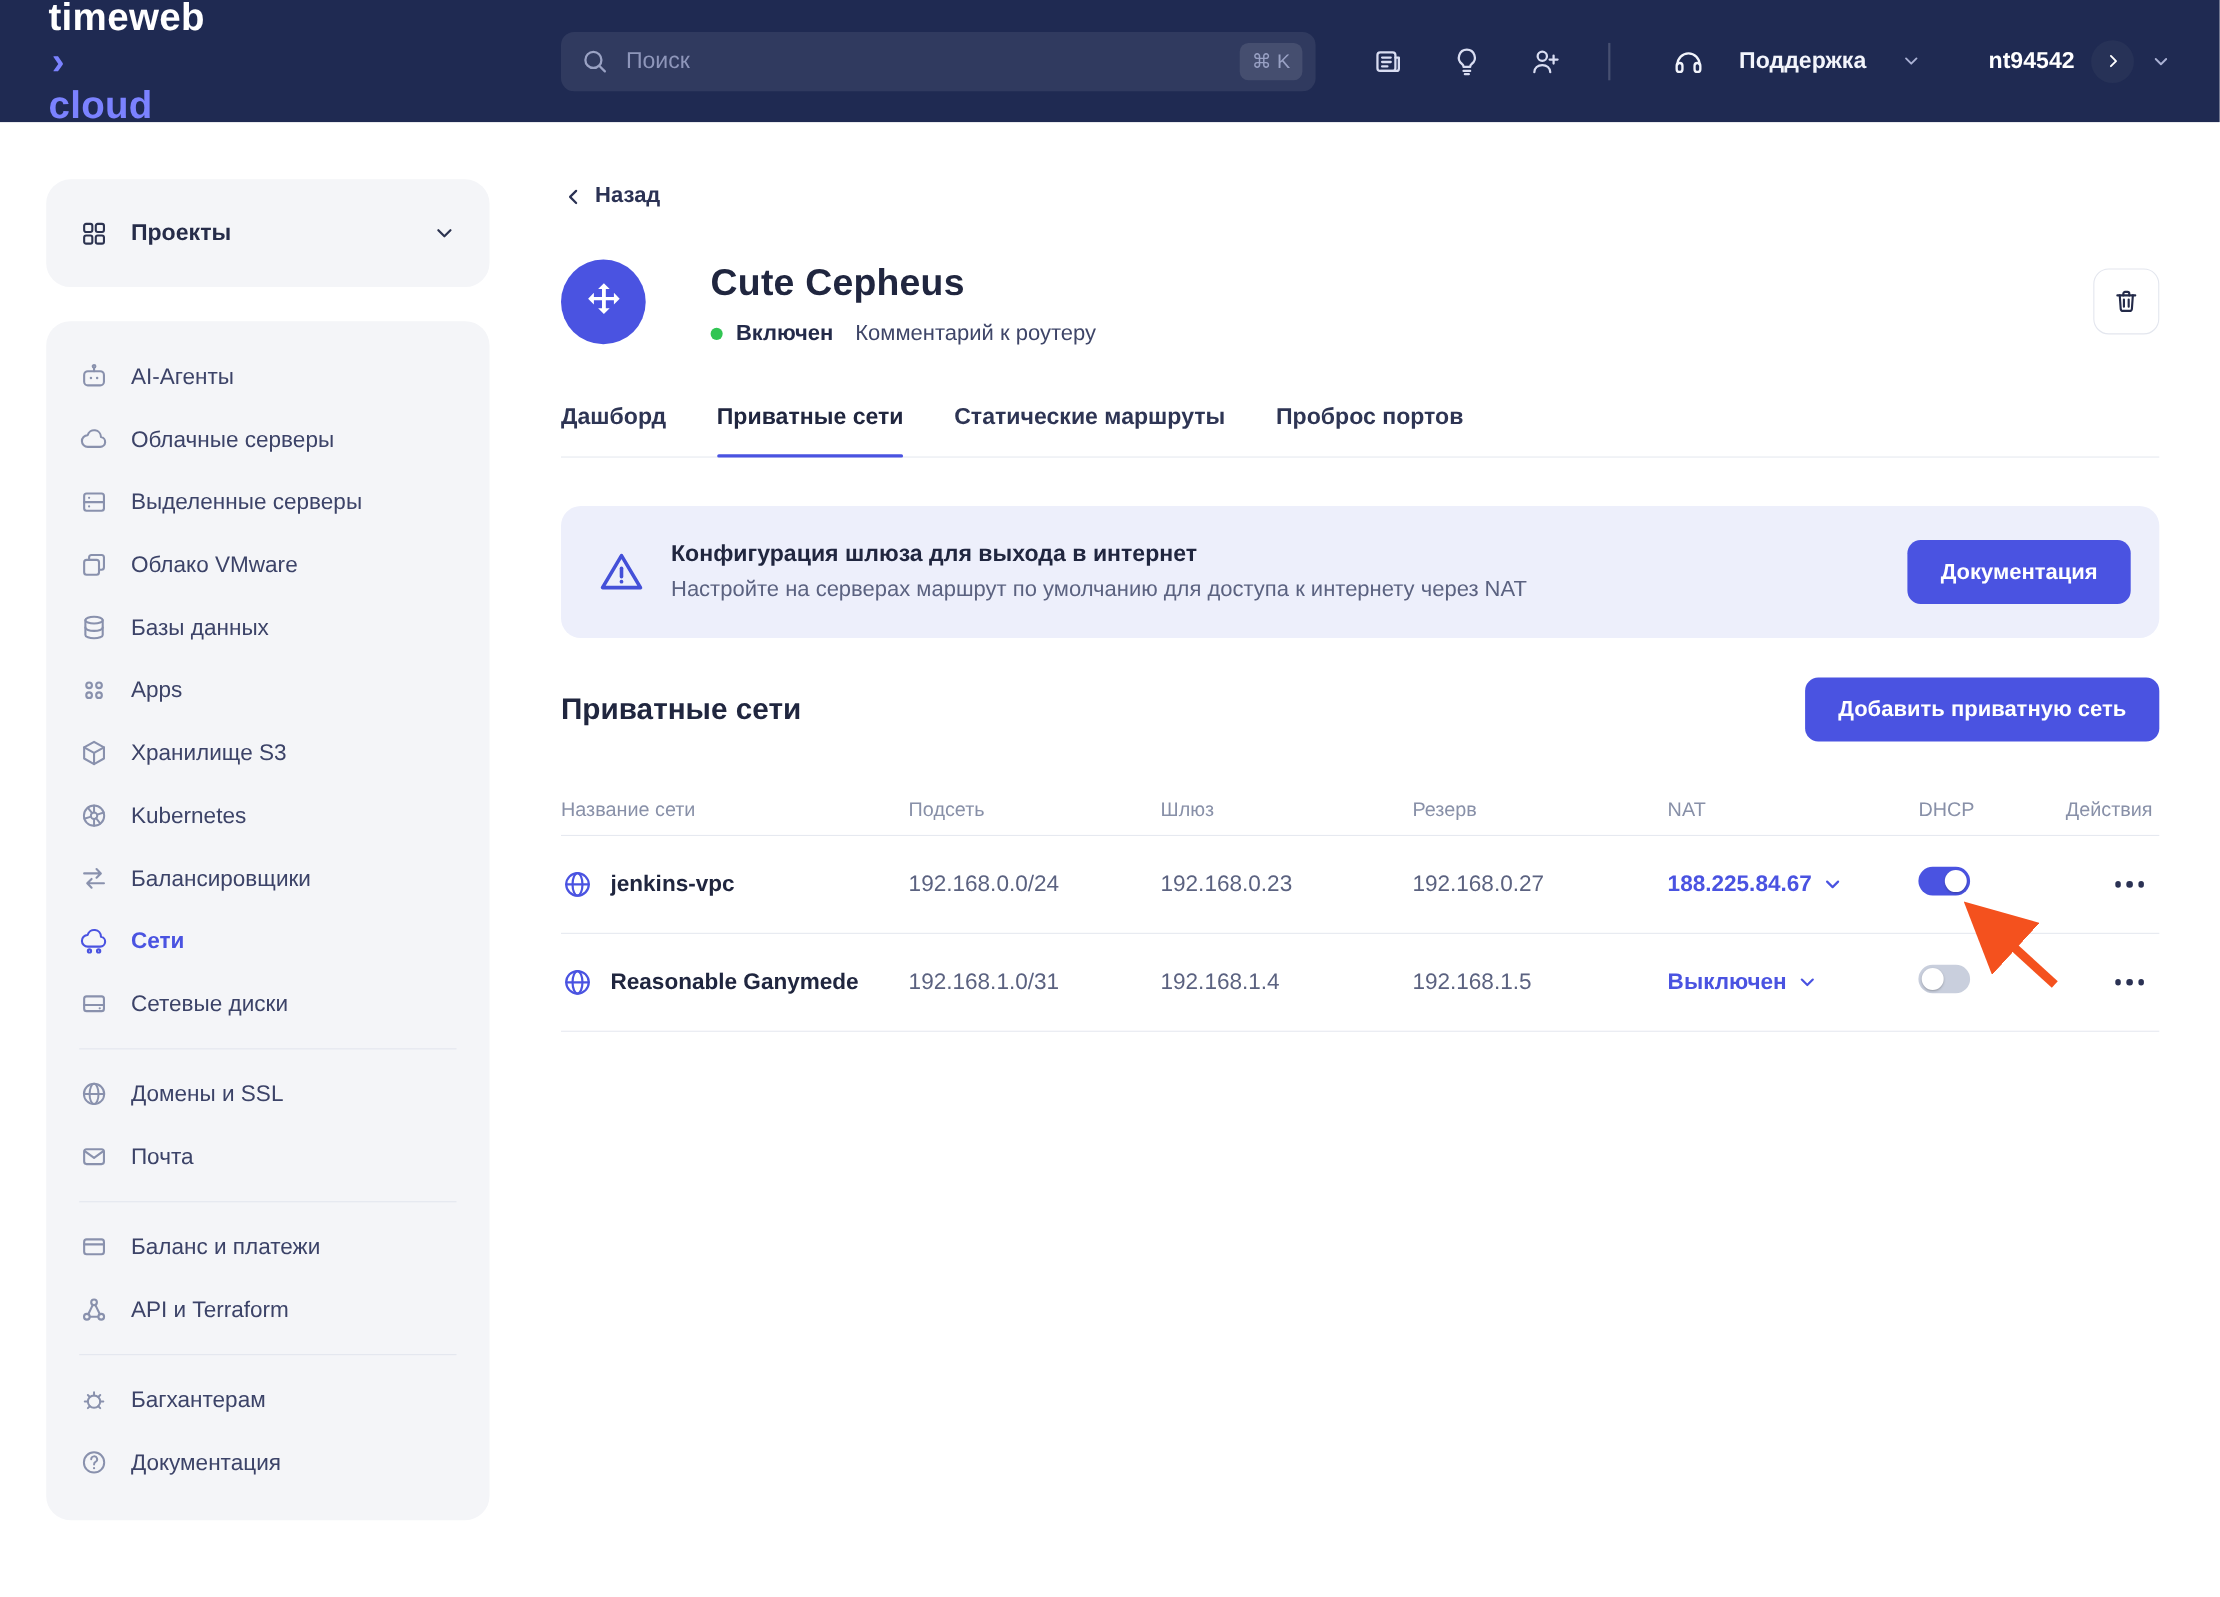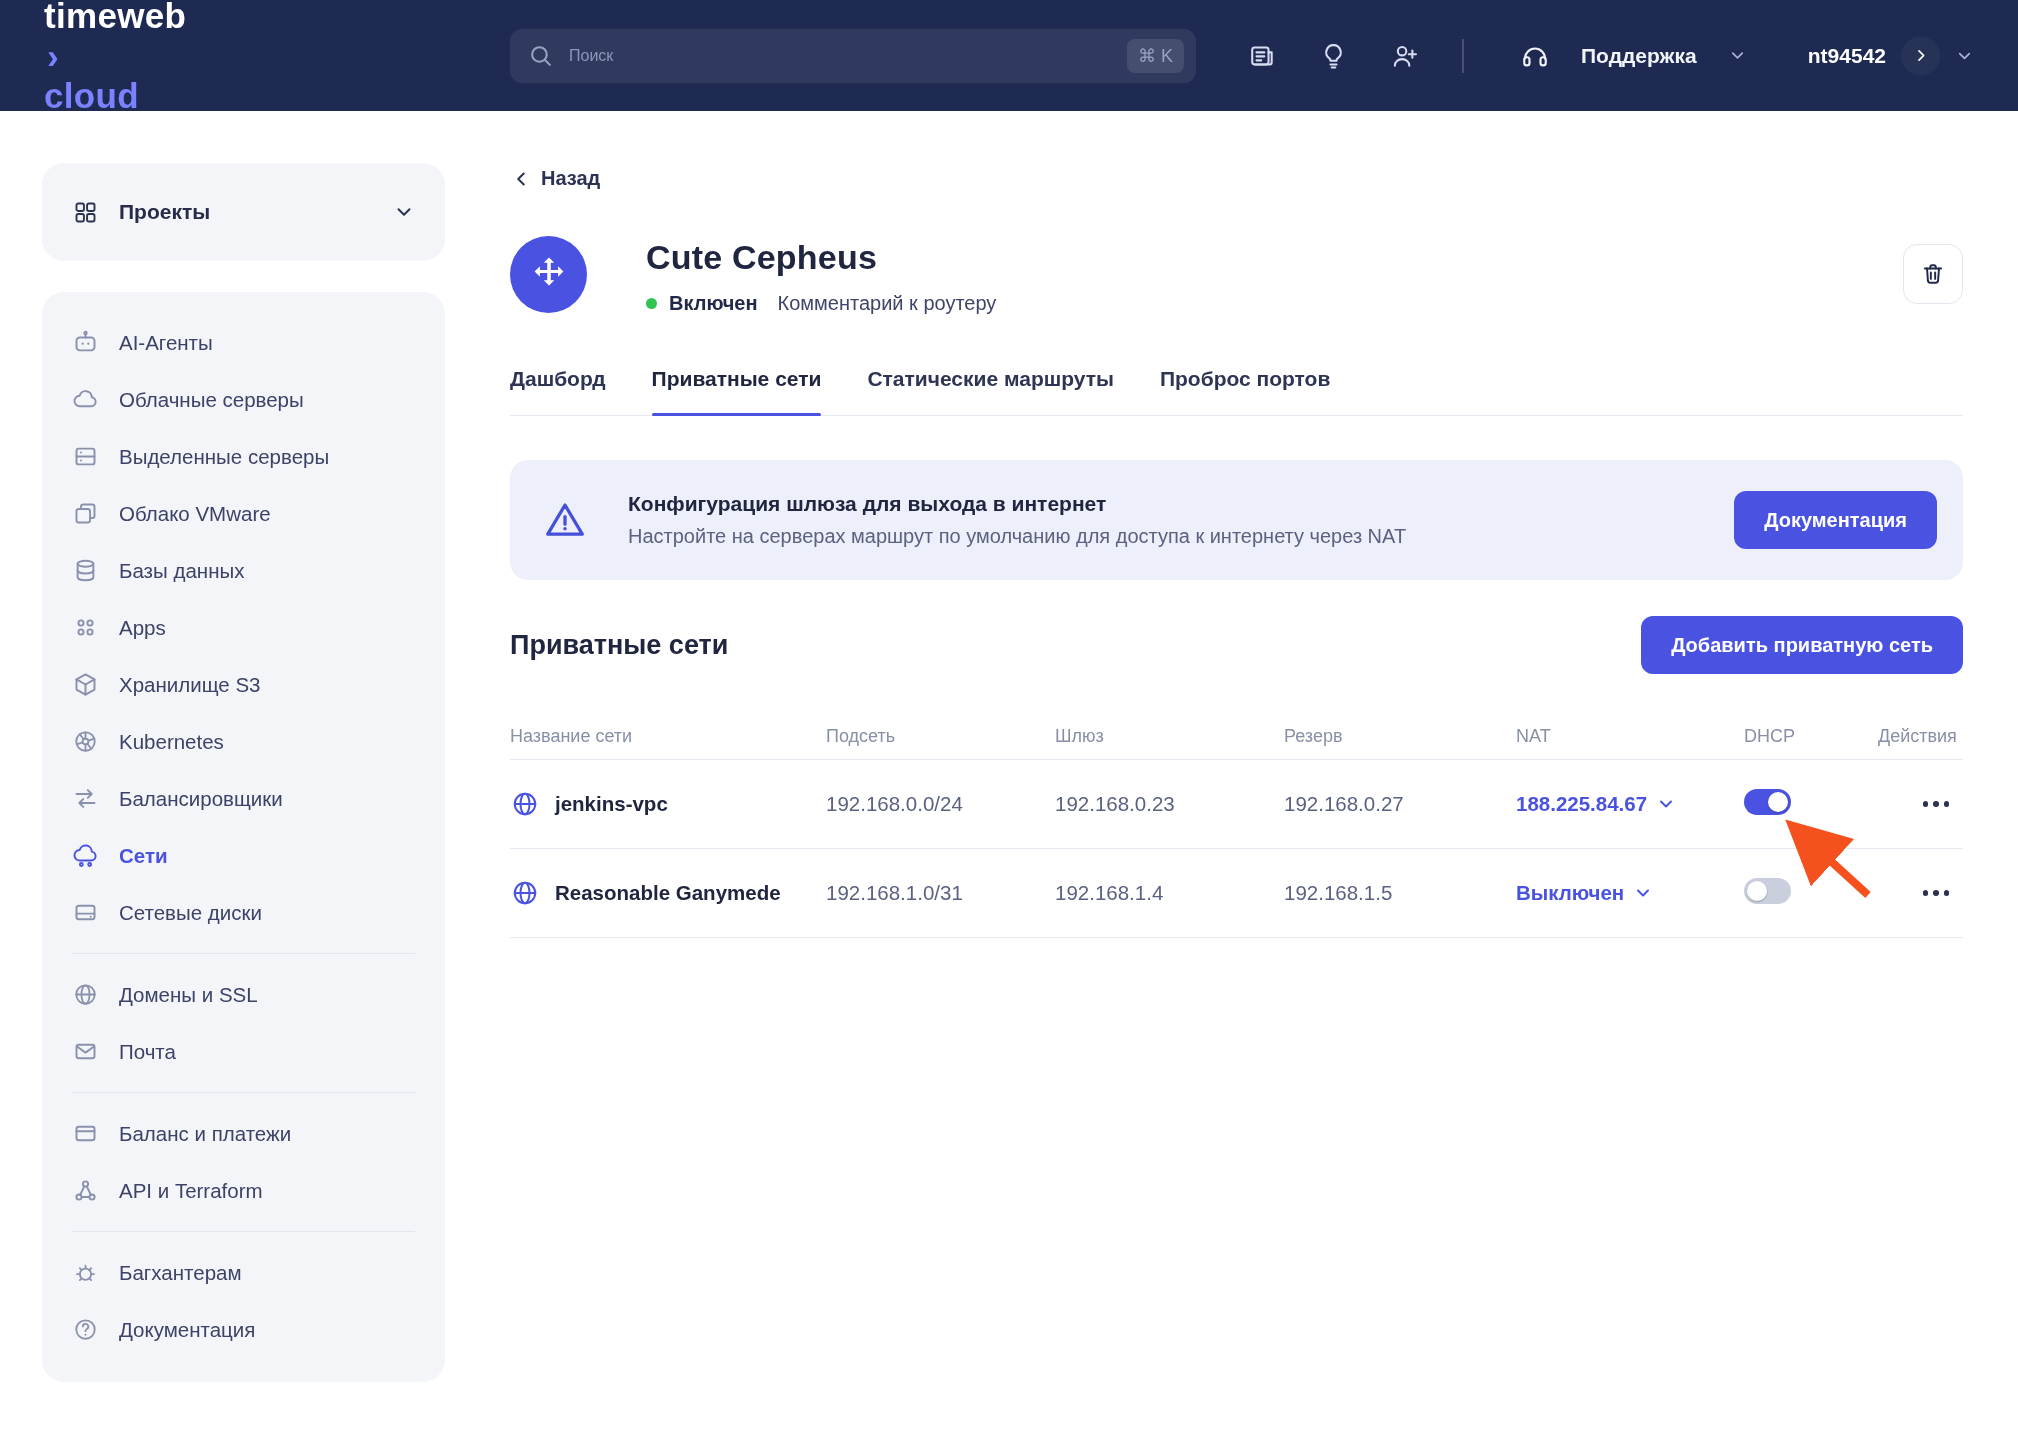--- a/index.html
+++ b/index.html
@@ -15,21 +15,21 @@
   .logo { position: absolute; left: 44px; top: 50%; transform: translateY(-50%);
           display: flex; align-items: flex-start; font-size: 35px; font-weight: 700; letter-spacing: .3px; flex-direction: column; }
   .logo .t { color: #ffffff; }
   .logo .sep { color: #7b82ff; margin: 0 3px; font-weight: 800; }
   .logo .c { color: #7b82ff; }
 
   .search { position: absolute; left: 510px; top: 50%; transform: translateY(-50%);
             width: 686px; height: 54px; background: rgba(255,255,255,.08); border-radius: 12px;
             display: flex; align-items: center; padding: 0 12px 0 18px; color: #8e96ba; }
   .search input { flex: 1; margin-left: 14px; background: transparent; border: none; outline: none;
-                  font-family: inherit; font-size: 16px; color: #ec4899; }
+                  font-family: inherit; font-size: 21px; color: #ec4899; }
   .search input::placeholder { color: #8e96ba; }
   .kbd { font-size: 18px; background: rgba(255,255,255,.10); border-radius: 8px; padding: 6px 11px; color: #99a1c4; }
 
   .hicons { position: absolute; left: 1248px; top: 50%; transform: translateY(-50%);
             display: flex; align-items: center; gap: 42px; color: #d9ddf2; }
   .hicon { cursor: pointer; }
   .hdivider { position: absolute; left: 1462px; top: 50%; transform: translateY(-50%);
               width: 2px; height: 34px; background: rgba(255,255,255,.18); }
   .support { position: absolute; left: 1520px; top: 50%; transform: translateY(-50%);
              display: flex; align-items: center; gap: 31px; cursor: pointer; justify-content: space-between; }
@@ -78,21 +78,21 @@
 
   .tabs { display: flex; gap: 46px; margin-top: 52px; border-bottom: 1px solid #e6e9f0; }
   .tab { font-size: 21px; font-weight: 600; color: #2e3554; padding-bottom: 24px; position: relative; cursor: pointer; white-space: nowrap; }
   .tab.active { color: #20263f; }
   .tab.active::after { content: ""; position: absolute; left: 0; right: 0; bottom: -1px; height: 3px;
                        background: #4a53e1; border-radius: 2px; }
 
   .banner { margin-top: 44px; background: #edeffb; border-radius: 18px; height: 120px;
             display: flex; align-items: center; padding: 0 26px 0 32px; }
   .banner-icon { color: #4450d8; flex: none; }
-  .banner-text { margin-left: 40px; }
+  .banner-text { margin-left: 22px; }
   .banner-title { font-size: 21px; font-weight: 700; color: #20263f; }
   .banner-sub { font-size: 20px; color: #5b6280; margin-top: 9px; }
 
   .btn { background: #4a53e1; color: #ffffff; font-size: 20px; font-weight: 600; border: none;
          border-radius: 12px; padding: 0 30px; height: 58px; display: flex; align-items: center;
          cursor: pointer; font-family: inherit; white-space: nowrap; }
   .banner .btn { margin-left: auto; }
 
   .section-row { display: flex; align-items: center; margin-top: 36px; }
   .section-title { font-size: 27px; font-weight: 800; color: #20263f; }

